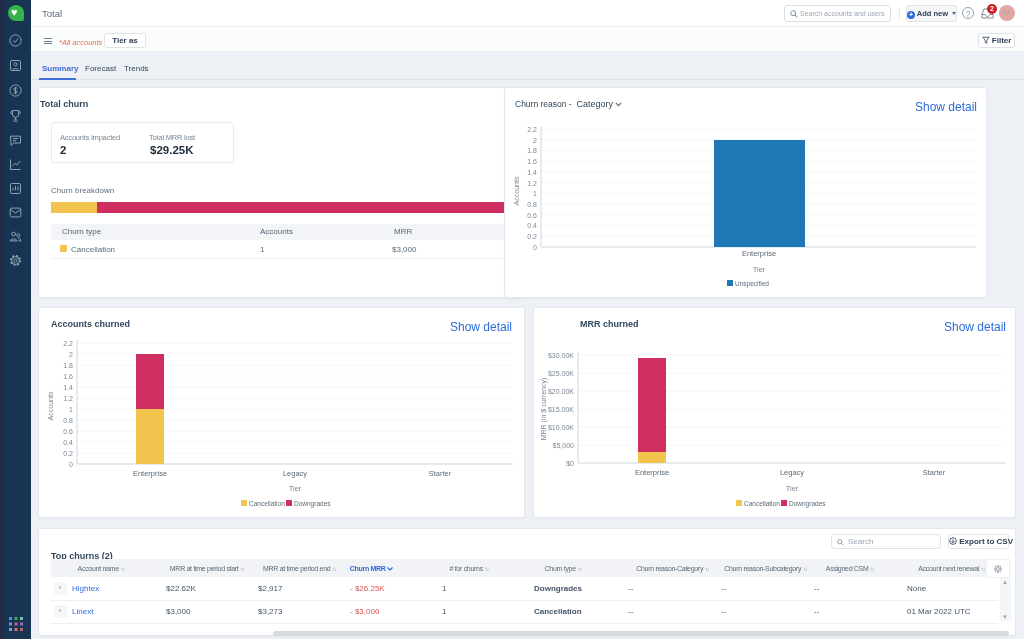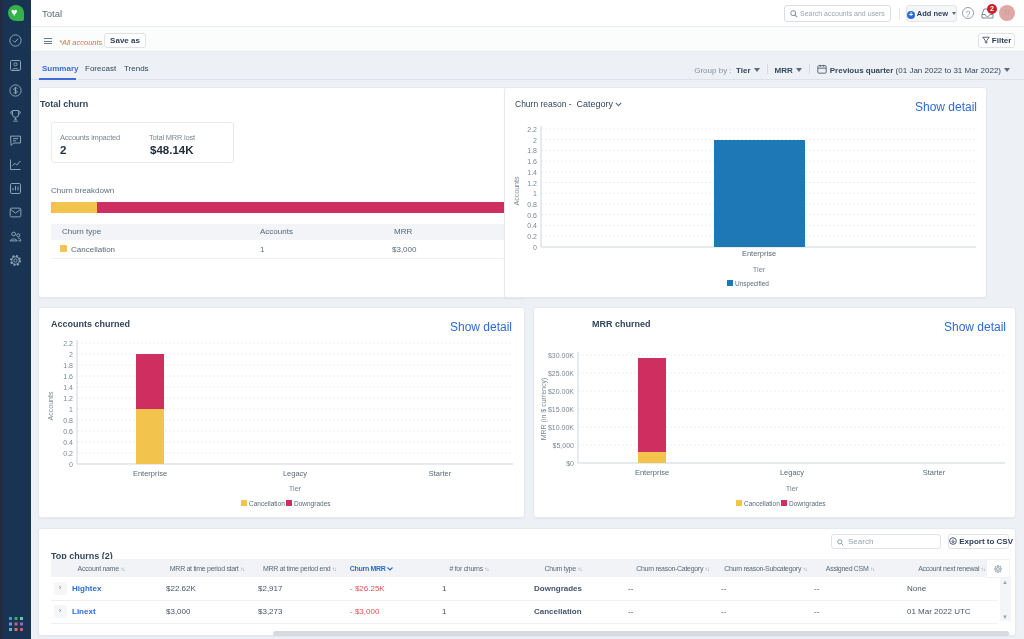--- a/index.html
+++ b/index.html
@@ -73,21 +73,21 @@
 #t5 .hd td:nth-child(6){padding-right:34px} #t5 .hd td:nth-child(7){padding-right:32px}
 #t5 .hd td:nth-child(10){padding-right:17px}
 #t5 td { padding:0; vertical-align:middle; white-space:nowrap; }
 #t5 tr.dr { height:23px; color:#45556a; }
 #t5 tr.dr td { padding-left:2px; }
 #t5 tr.dr td.pl5 { padding-left:5px; }
 #t5 tr.dr td { border-bottom:1px solid #eef1f4; }
 .sorticon { color:#8b99a7; font-size:6px; letter-spacing:-1px; }
 .bluehd { color:#2e6ad8; font-weight:bold; }
 .redval { color:#e05252; }
-.acclink { color:#2e6ad8; font-weight:bold;margin-left:12px; }
+.acclink { color:#2e6ad8; font-weight:normal;margin-left:12px; }
 #vscroll { left:961px; top:49px; width:11px; height:43px; background:#f4f5f7; }
 #hscroll { left:234px; top:102px; width:736px; height:5px; background:#d7dade; border-radius:3px; }
 </style>
 </head>
 <body>
 <div id="page">
   <div id="sidebar" class="abs"></div>
 
   <div class="abs" style="left:8px;top:5px;width:16px;height:16px;background:#35b34a;border-radius:8px 8px 2px 8px;"></div>
   <div class="abs" style="left:11px;top:6px;color:#fff;font-size:11px;">♥</div>
@@ -181,42 +181,38 @@
   <svg class="abs" style="left:981px;top:8px;" width="13" height="11" viewBox="0 0 13 11" fill="none" stroke="#7e8a97" stroke-width="1">
       <path d="M1 6.5L3 1h7l2 5.5V10H1z"></path>
       <path d="M1 6.5h3.2c.3 1.2 1.1 2 2.3 2s2-.8 2.3-2H12"></path>
     </svg>
   <div id="badge" class="abs">2</div>
   <div id="avatar" class="abs">N</div>
 
   <div id="bar2" class="abs"></div>
   <div id="burger" class="abs"></div>
   <div id="allacc" class="abs">*All accounts</div>
-  <div id="saveas" class="abs">Save as</div>
+  <div id="saveas" class="abs">Tier as</div>
   <div id="filterbtn" class="abs"><svg width="8" height="8" viewBox="0 0 10 10" fill="none" stroke="#31415a" style="vertical-align:-1px;">
         <path d="M1 1.5h8L6 5.5V9L4 8V5.5z"></path>
       </svg> Filter</div>
 
   <div id="tabrow" class="abs"></div>
   <div id="tab1" class="tab">Summary</div>
   <div id="tabu" class="abs"></div>
   <div class="tab" style="left:85px;">Forecast</div>
   <div class="tab" style="left:124px;">Trends</div>
-  <div id="groupby">Group by :&nbsp; <b>Tier</b><span class="car"></span><span class="sep"></span><b>MRR</b><span class="car"></span><span class="sep"></span><svg width="10" height="10" viewBox="0 0 12 12" fill="none" stroke="#5a6b7b" stroke-width="1.2" style="vertical-align:-1px;margin-right:3px;">
-        <rect x="1" y="2" width="10" height="9" rx="1"></rect>
-        <path d="M1 5h10M4 1v2.5M8 1v2.5"></path>
-      </svg><b>Previous quarter</b> <span style="color:#33475b;">(01 Jan 2022 to 31 Mar 2022)</span><span class="car"></span></div>
 
   <div id="card1" class="card">
     <div class="ctitle" style="left:1px; top:11px;">Total churn</div>
     <div id="statbox" class="abs">
       <div class="statlab" style="left:8px;">Accounts impacted</div>
       <div class="statval" style="left:8px;">2</div>
       <div class="statlab" style="left:97px;">Total MRR lost</div>
-      <div class="statval" style="left:98px;">$48.14K</div>
+      <div class="statval" style="left:98px;">$29.25K</div>
     </div>
     <div id="cbd-label" class="abs">Churn breakdown</div>
     <div id="stackbar" class="abs">
         <i></i>
       </div>
     <div id="minitable" class="abs">
       <div class="hrow"><span class="c1" style="padding-left:11px;">Churn type</span><span class="c2" style="margin-left:0;"></span><span style="position:absolute;left:209px;">Accounts</span><span style="position:absolute;left:343px;">MRR</span></div>
       <div class="row"><span class="c1"><span class="sq y"></span>Cancellation</span><span class="c2">1</span><span class="c3">$3,000</span></div>
     </div>
   </div>
@@ -307,21 +303,21 @@
       <text x="401" y="140" font-size="7.5" fill="#5b6a79" text-anchor="middle">Starter</text>
       <text x="256" y="155" font-size="7.5" fill="#7b8794" text-anchor="middle">Tier</text>
       <rect x="202" y="164" width="6" height="6" fill="#f2c34d"></rect>
       <text x="210" y="170" font-size="6.5" fill="#5b6a79">Cancellation</text>
       <rect x="247" y="164" width="6" height="6" fill="#ce2e60"></rect>
       <text x="255" y="170" font-size="6.5" fill="#5b6a79">Downgrades</text>
     </svg>
   </div>
 
   <div id="card4" class="card">
-    <div class="ctitle" style="left:24px; top:11px;padding-left:34px;">MRR churned</div>
+    <div class="ctitle" style="left:12px; top:11px;padding-left:34px;">MRR churned</div>
     <div class="showdetail" style="right:9px; top:12px;">Show detail</div>
     <svg width="481" height="180" style="position:absolute;left:0;top:28px;">
       <g stroke="#ebeef2" stroke-dasharray="2,2">
         <line x1="44" x2="471" y1="19" y2="19"></line>
           <line x1="44" x2="471" y1="37" y2="37"></line>
         <line x1="44" x2="471" y1="55" y2="55"></line>
           <line x1="44" x2="471" y1="73" y2="73"></line>
         <line x1="44" x2="471" y1="91" y2="91"></line>
           <line x1="44" x2="471" y1="109" y2="109"></line>
       </g>

